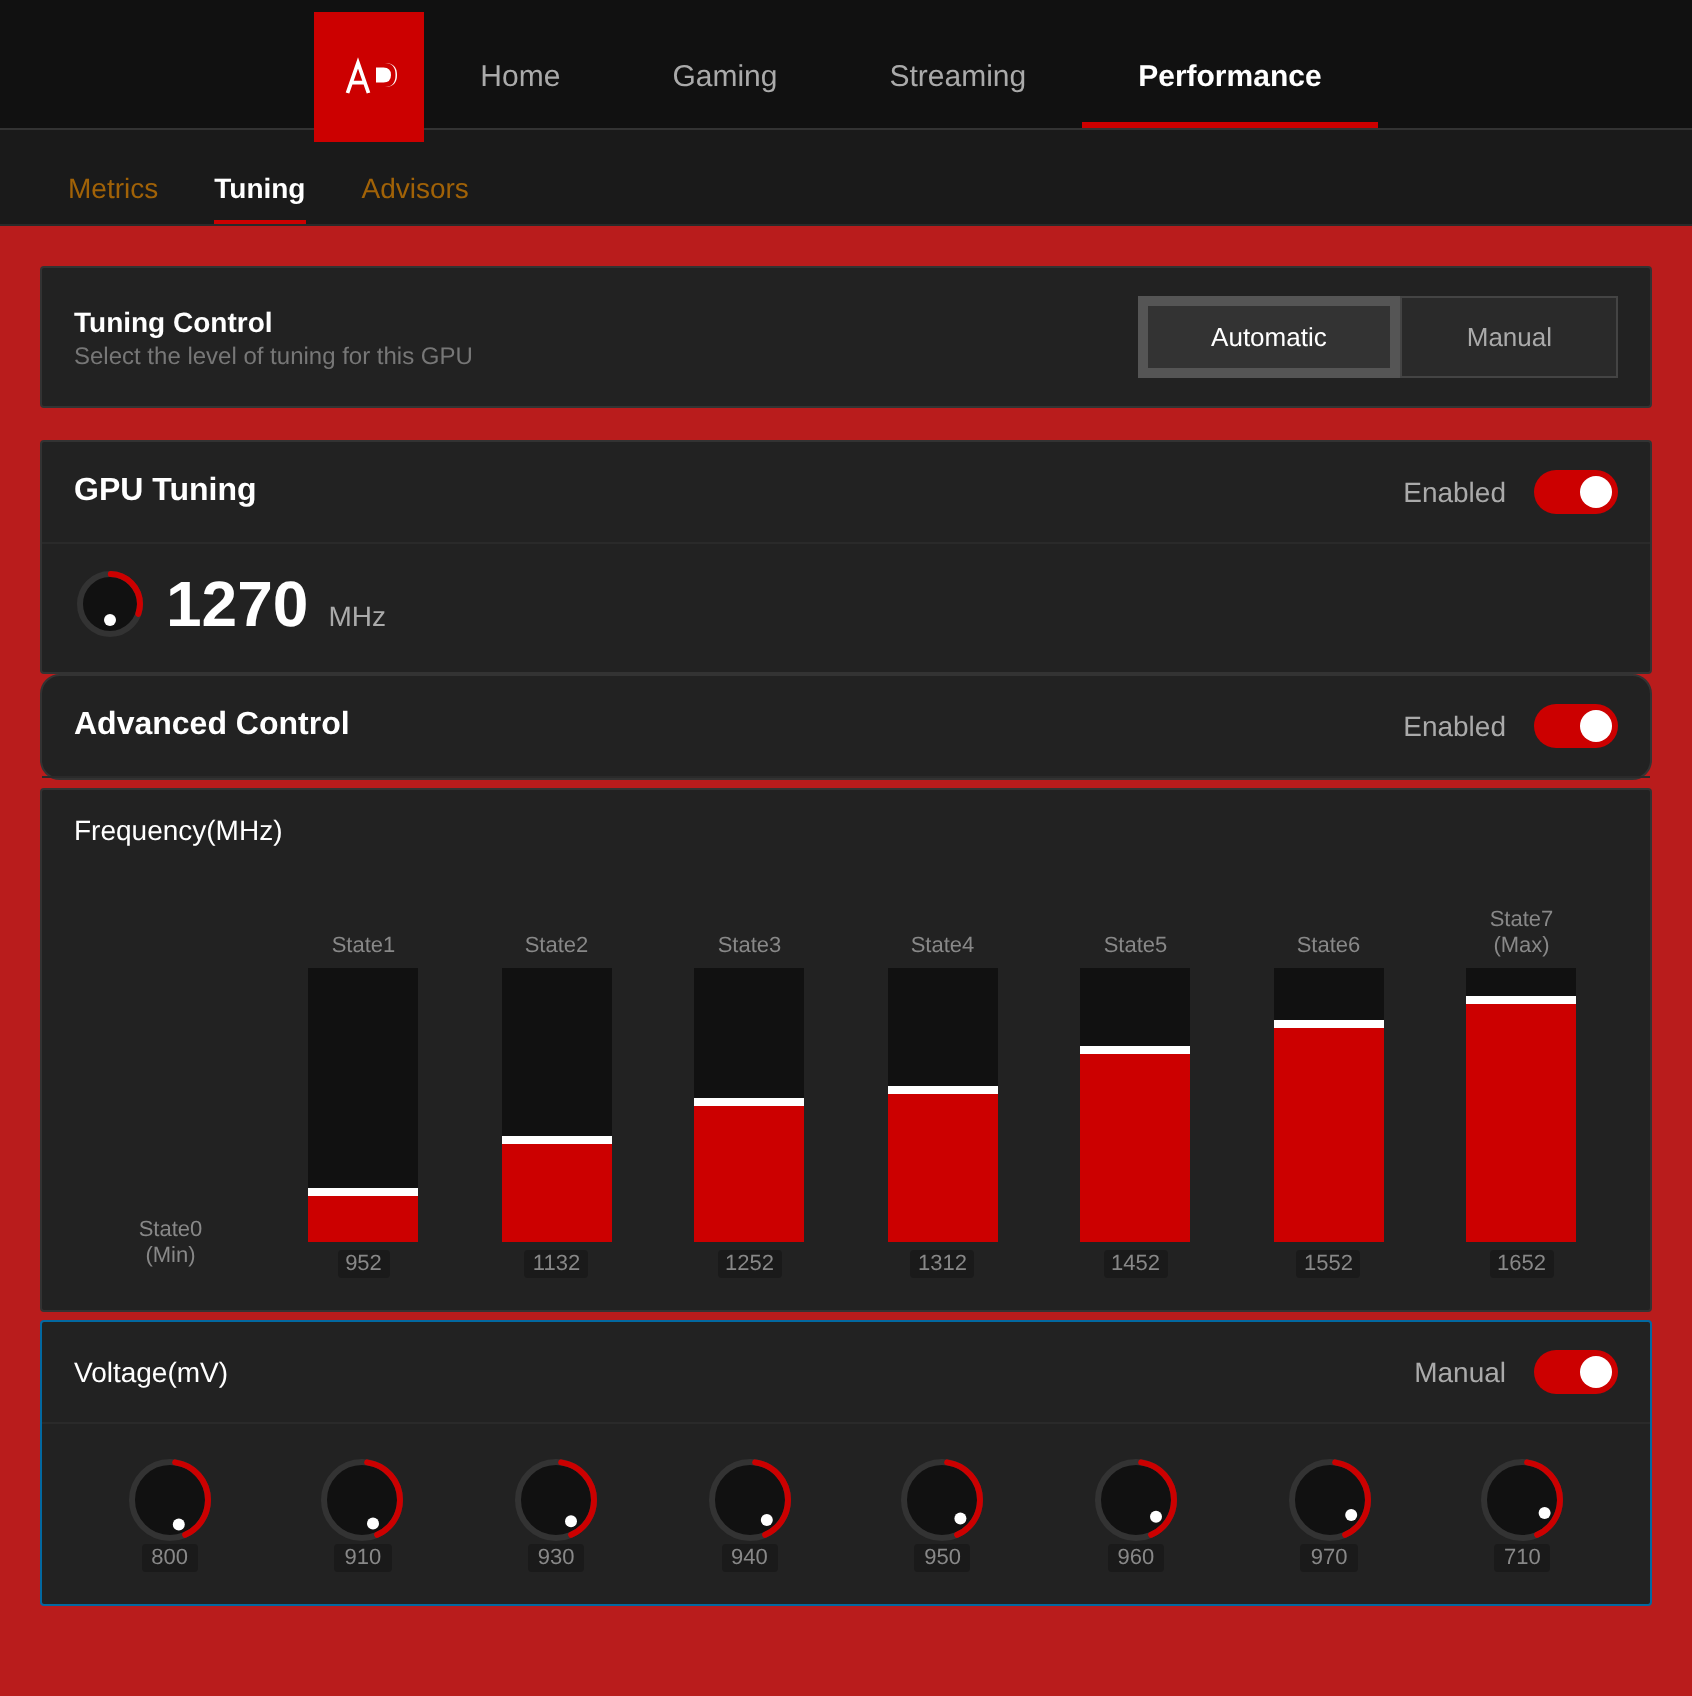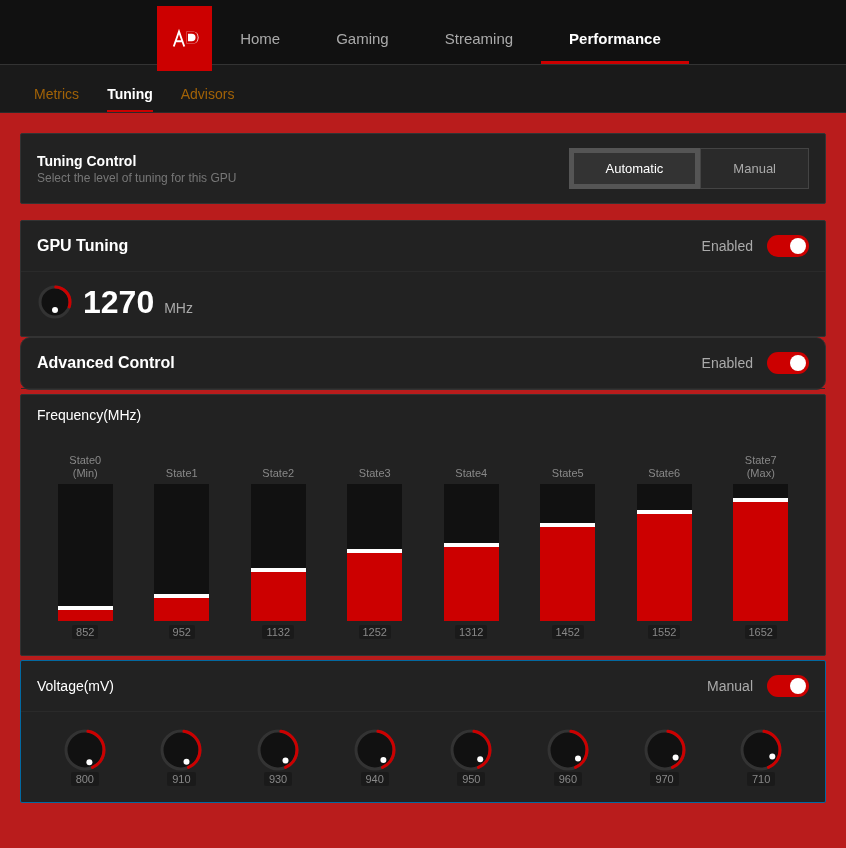--- a/index.html
+++ b/index.html
@@ -406,26 +406,20 @@
       <div class="status-text">Enabled</div>
       <div class="toggle-switch"></div>
     </div>
   </div>
 
   <div class="frequency-section">
     <div class="frequency-title">Frequency(MHz)</div>
     <div class="bar-chart-container" id="bar-chart-container">
     <div class="bar-col">
           <div class="bar-state-label">State0<br>(Min)</div>
-          <div class="bar-wrapper">
-            <div class="bar-bg" style="height: 150px;">
-              <div class="bar-fill" style="height: 15px;"></div>
-            </div>
-            <div class="bar-value-label">852</div>
-          </div>
         </div>
         <div class="bar-col">
           <div class="bar-state-label">State1</div>
           <div class="bar-wrapper">
             <div class="bar-bg" style="height: 150px;">
               <div class="bar-fill" style="height: 27px;"></div>
             </div>
             <div class="bar-value-label">952</div>
           </div>
         </div>

